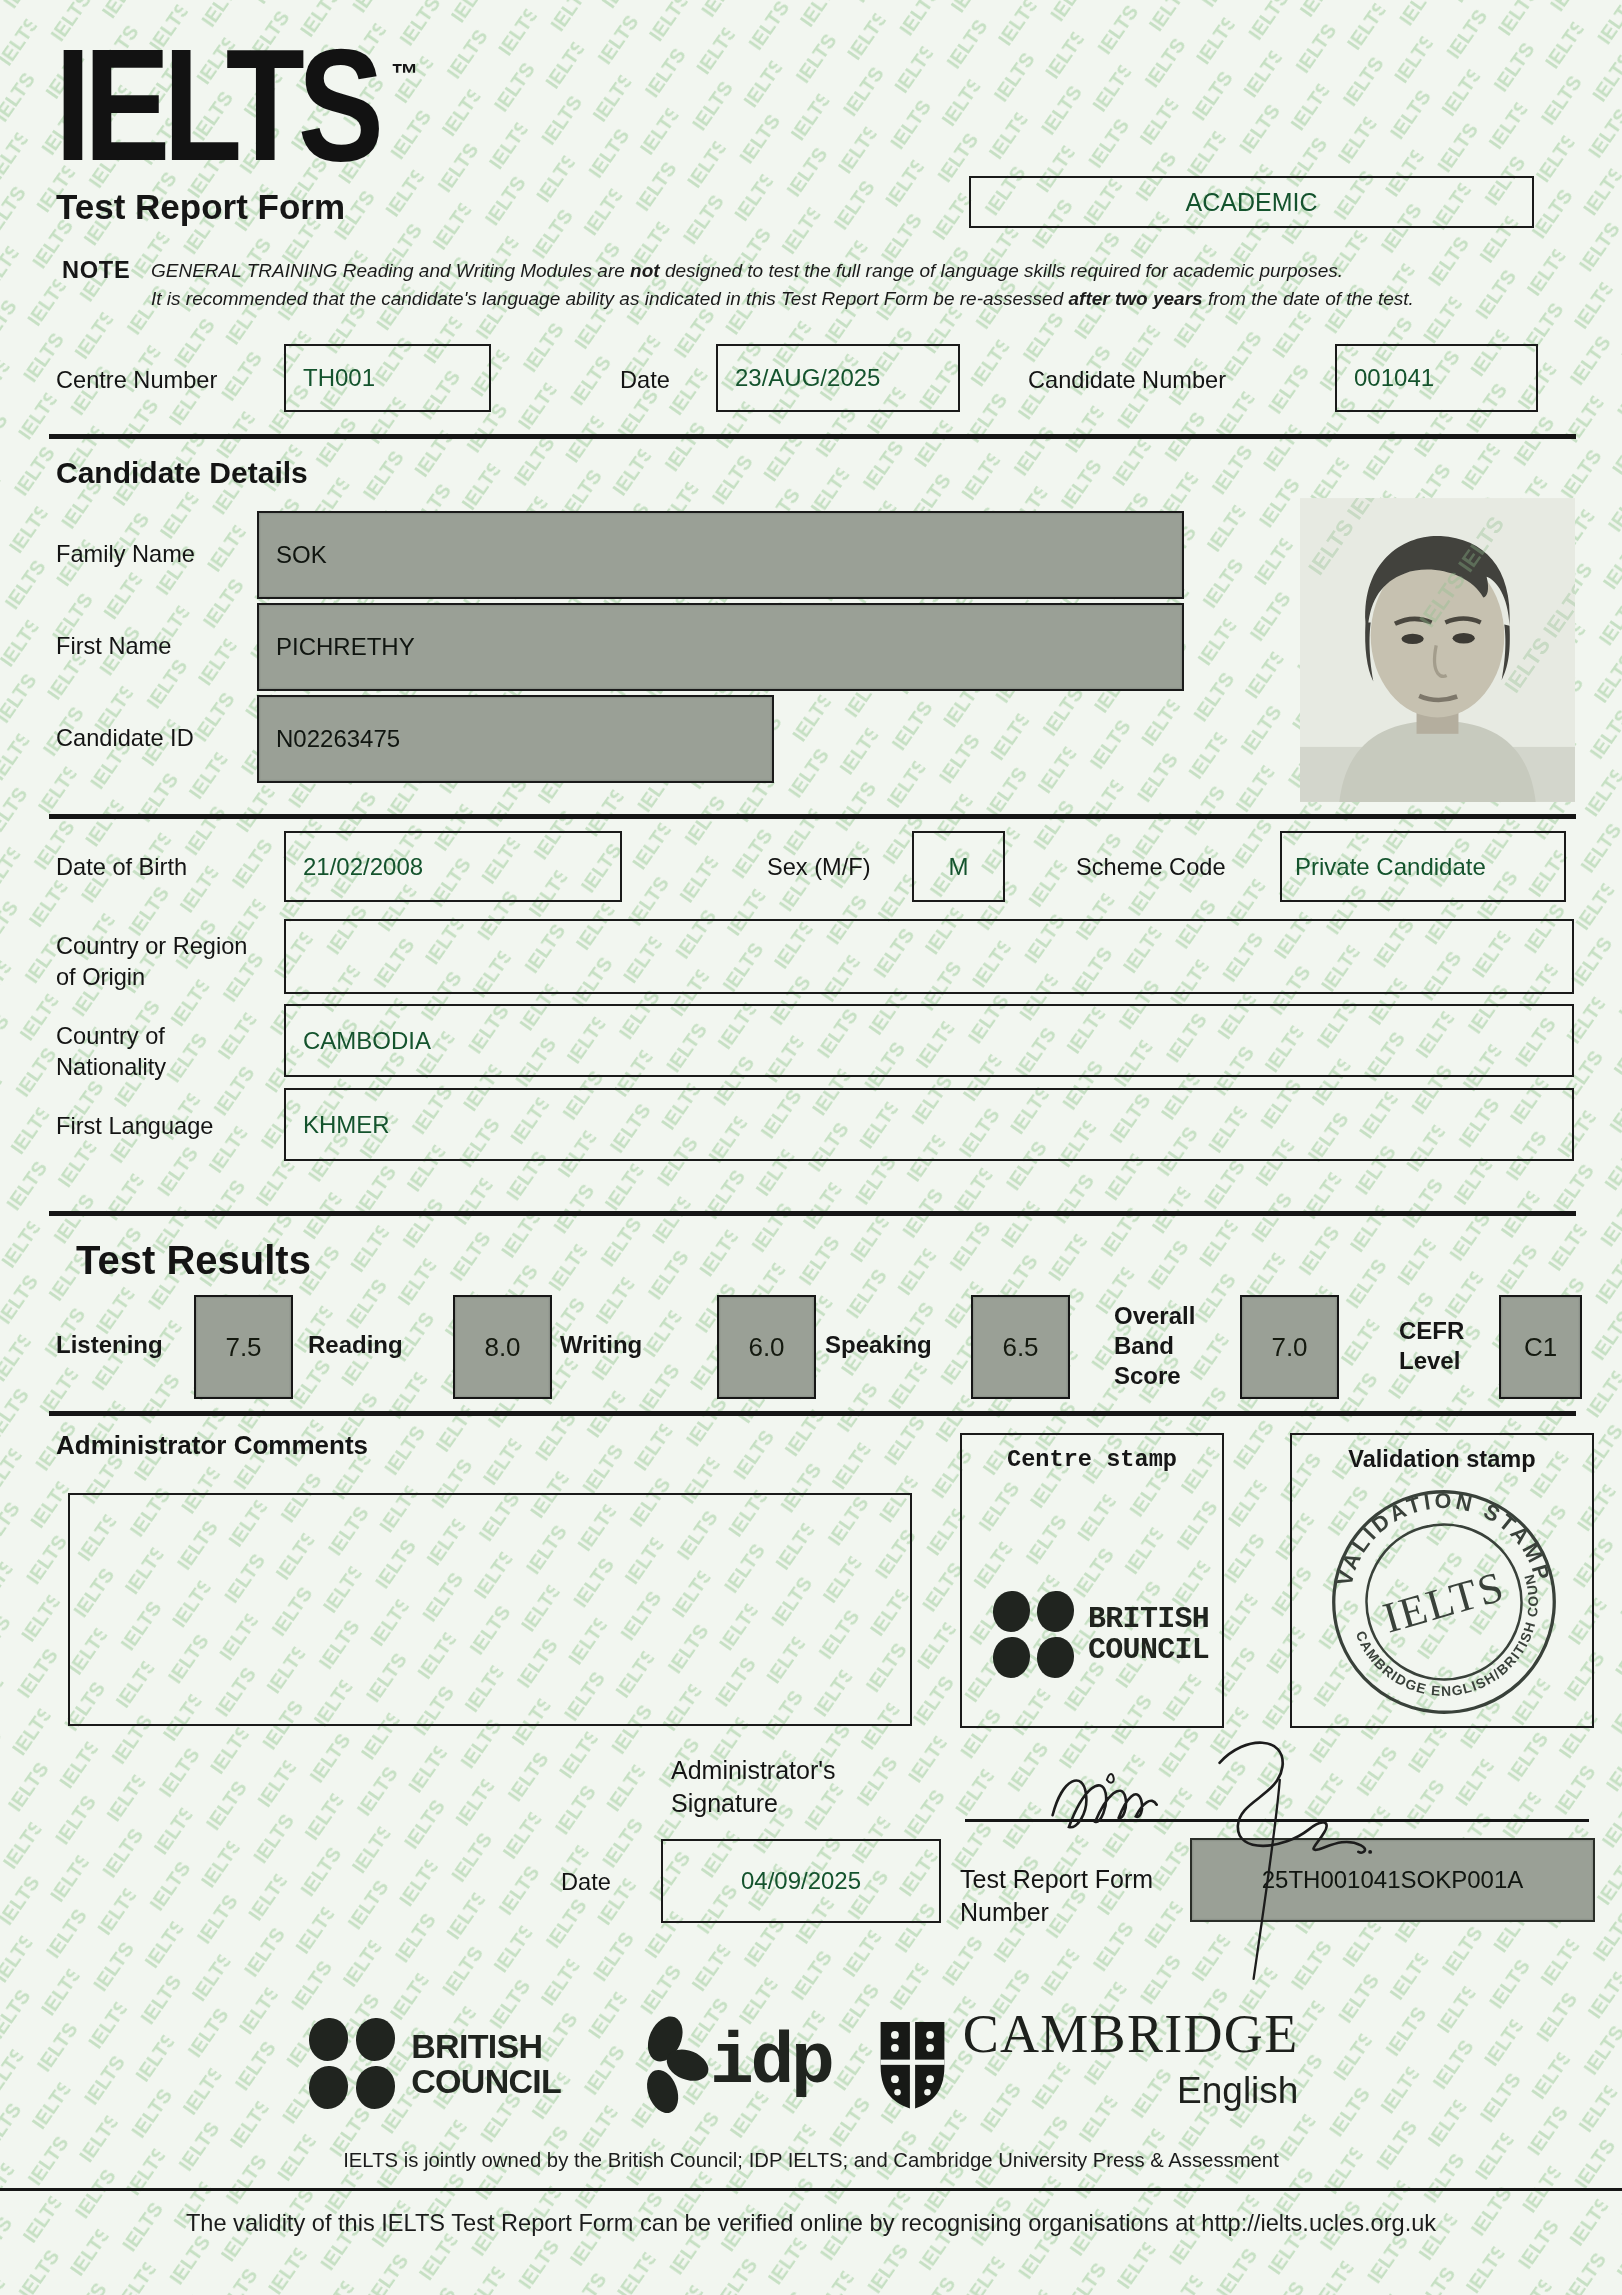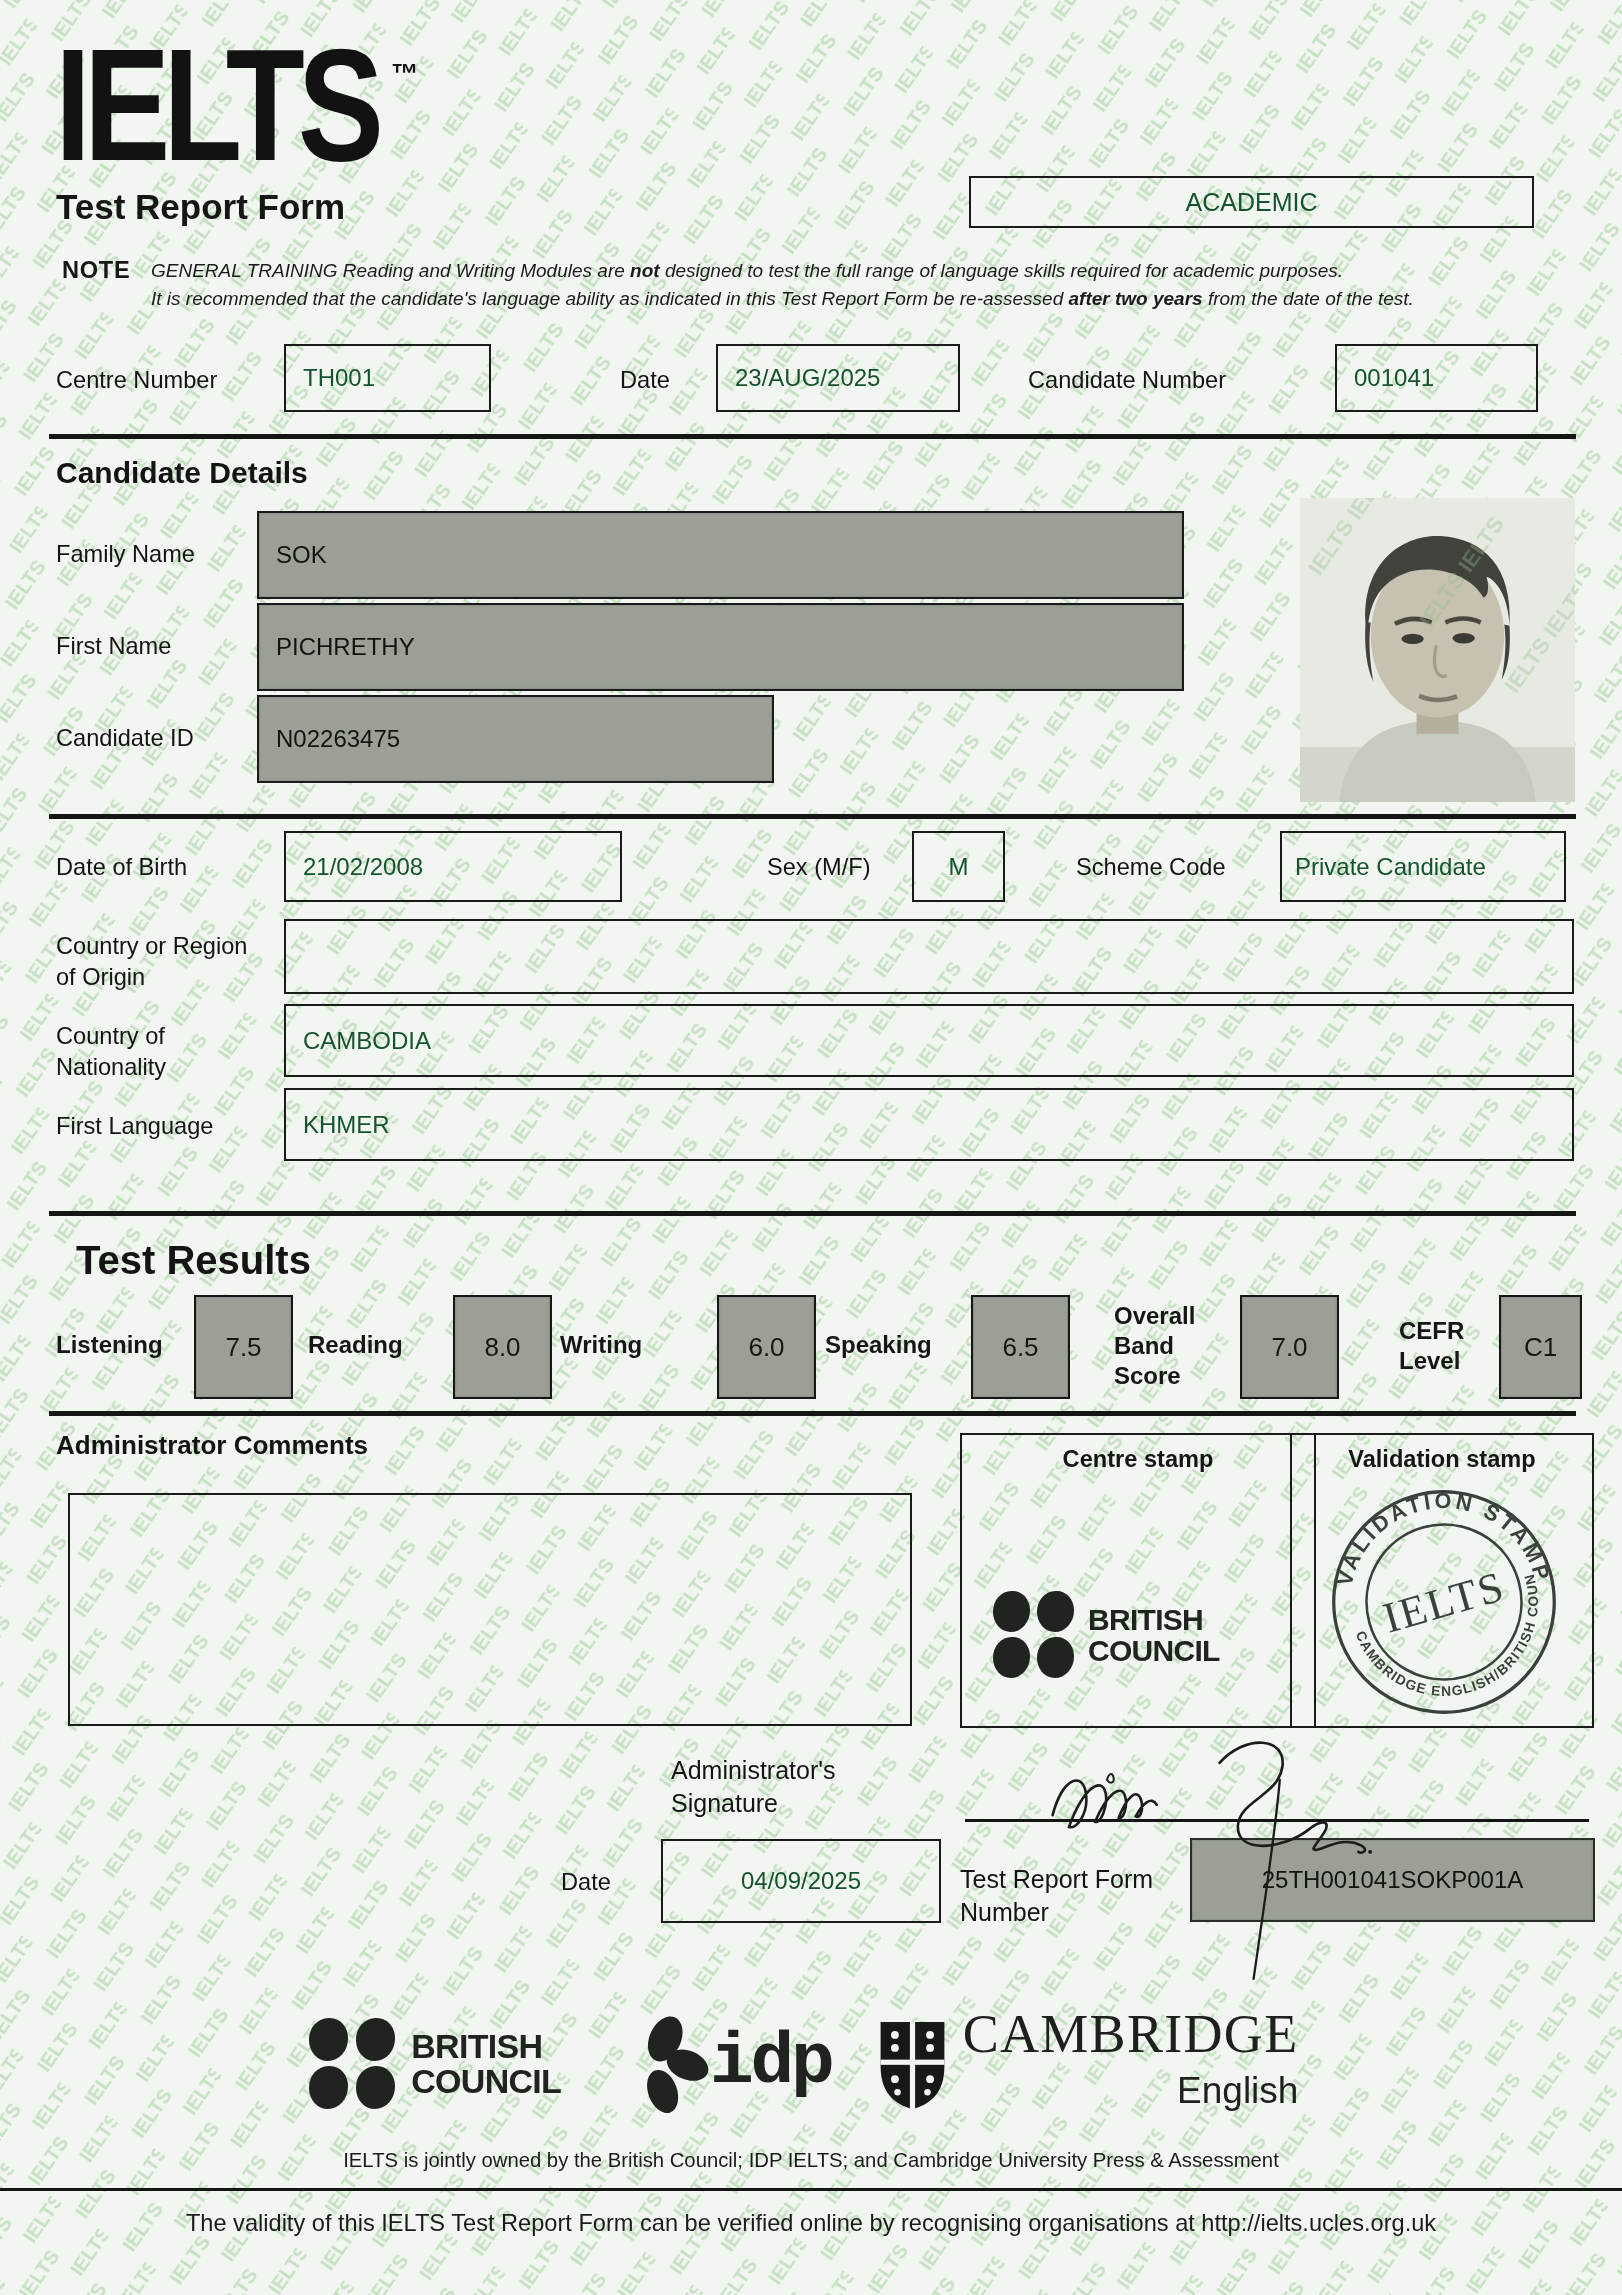--- a/index.html
+++ b/index.html
@@ -184,21 +184,21 @@
   </div>
   <div class="scorebox" style="left:1499px;top:1295px;width:79px;">
       <span>C1</span>
     </div>
 
   <div class="hr" style="left:49px;top:1411px;width:1527px;"></div>
 
   <div class="heading" style="left:56px;top:1430px;font-size:26px;">Administrator Comments</div>
   <div class="box" style="left:68px;top:1493px;width:844px;height:233px;"></div>
 
-  <div class="box" style="left:960px;top:1433px;width:356px;height:295px;">
+  <div class="box" style="left:960px;top:1433px;width:264px;height:295px;font-family:Liberation Mono, monospace;">
     <div class="stamp-title">Centre stamp</div>
     <div class="abs" style="left:31px;top:156px;display:flex;align-items:center;gap:11.8px;">
       <div class="bc-dots">
         <div class="bc-dot"></div>
           <div class="bc-dot"></div>
           <div class="bc-dot"></div>
           <div class="bc-dot"></div>
       </div>
       <div class="bc-txt">
         <div>BRITISH</div>

